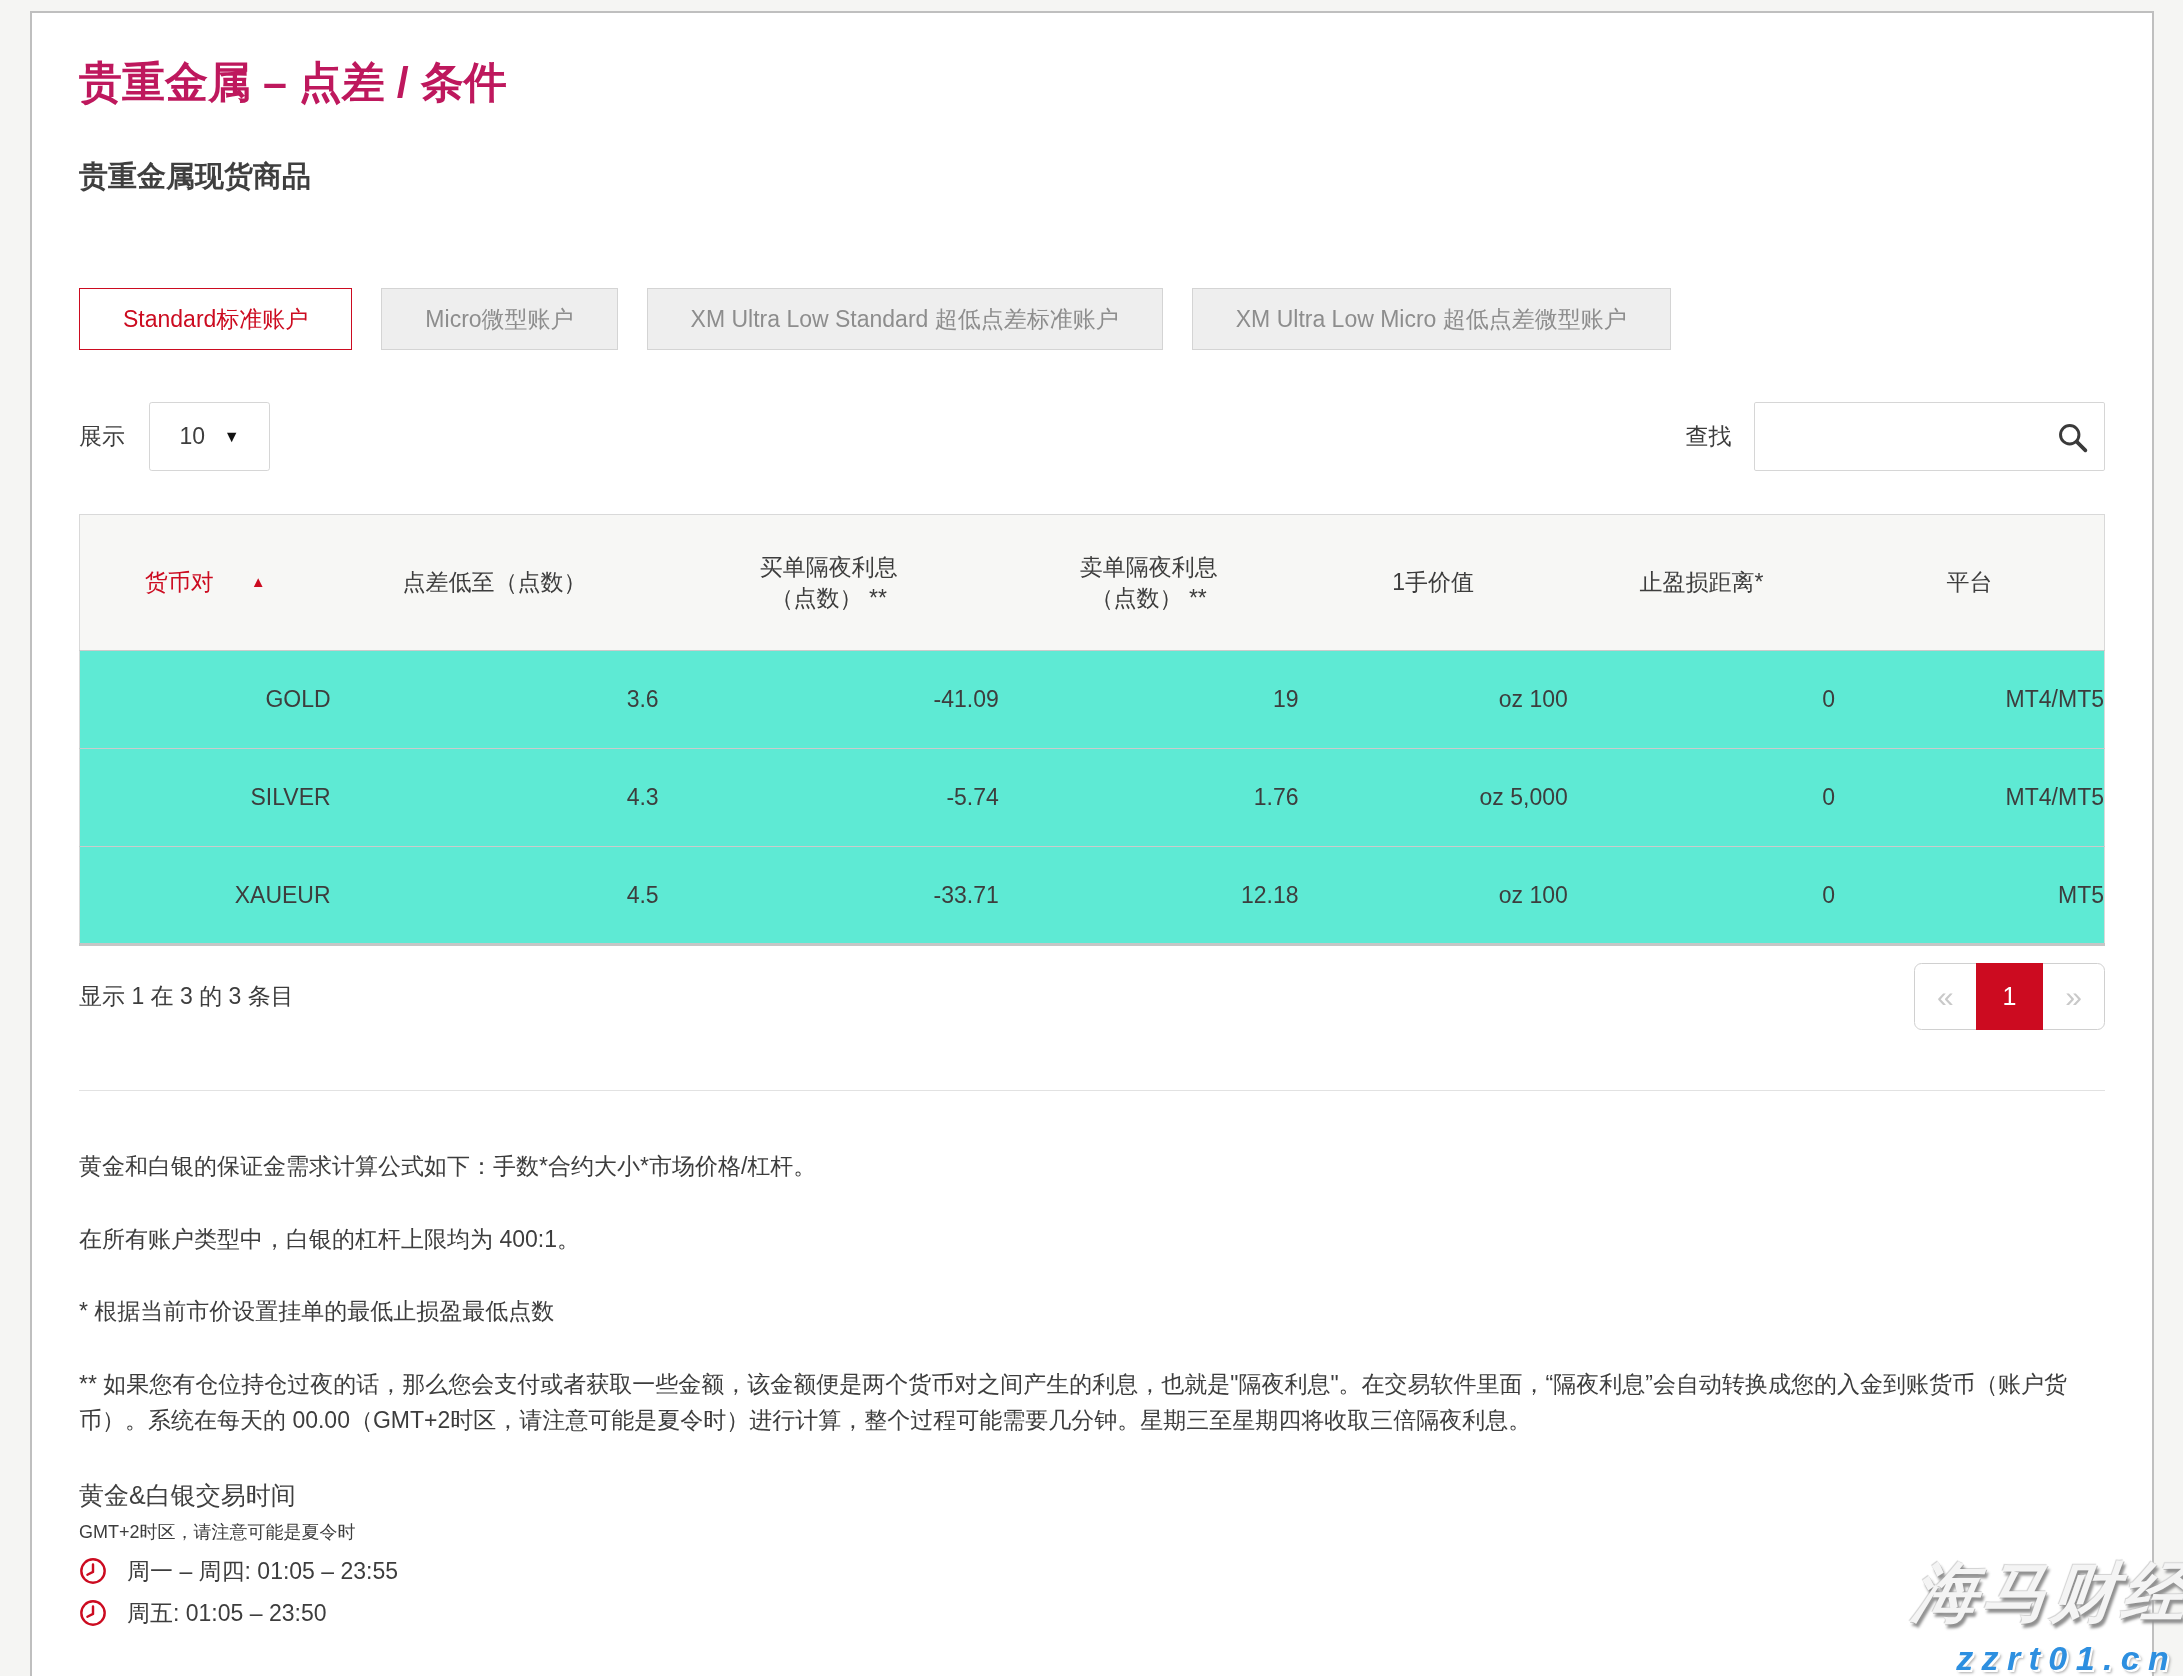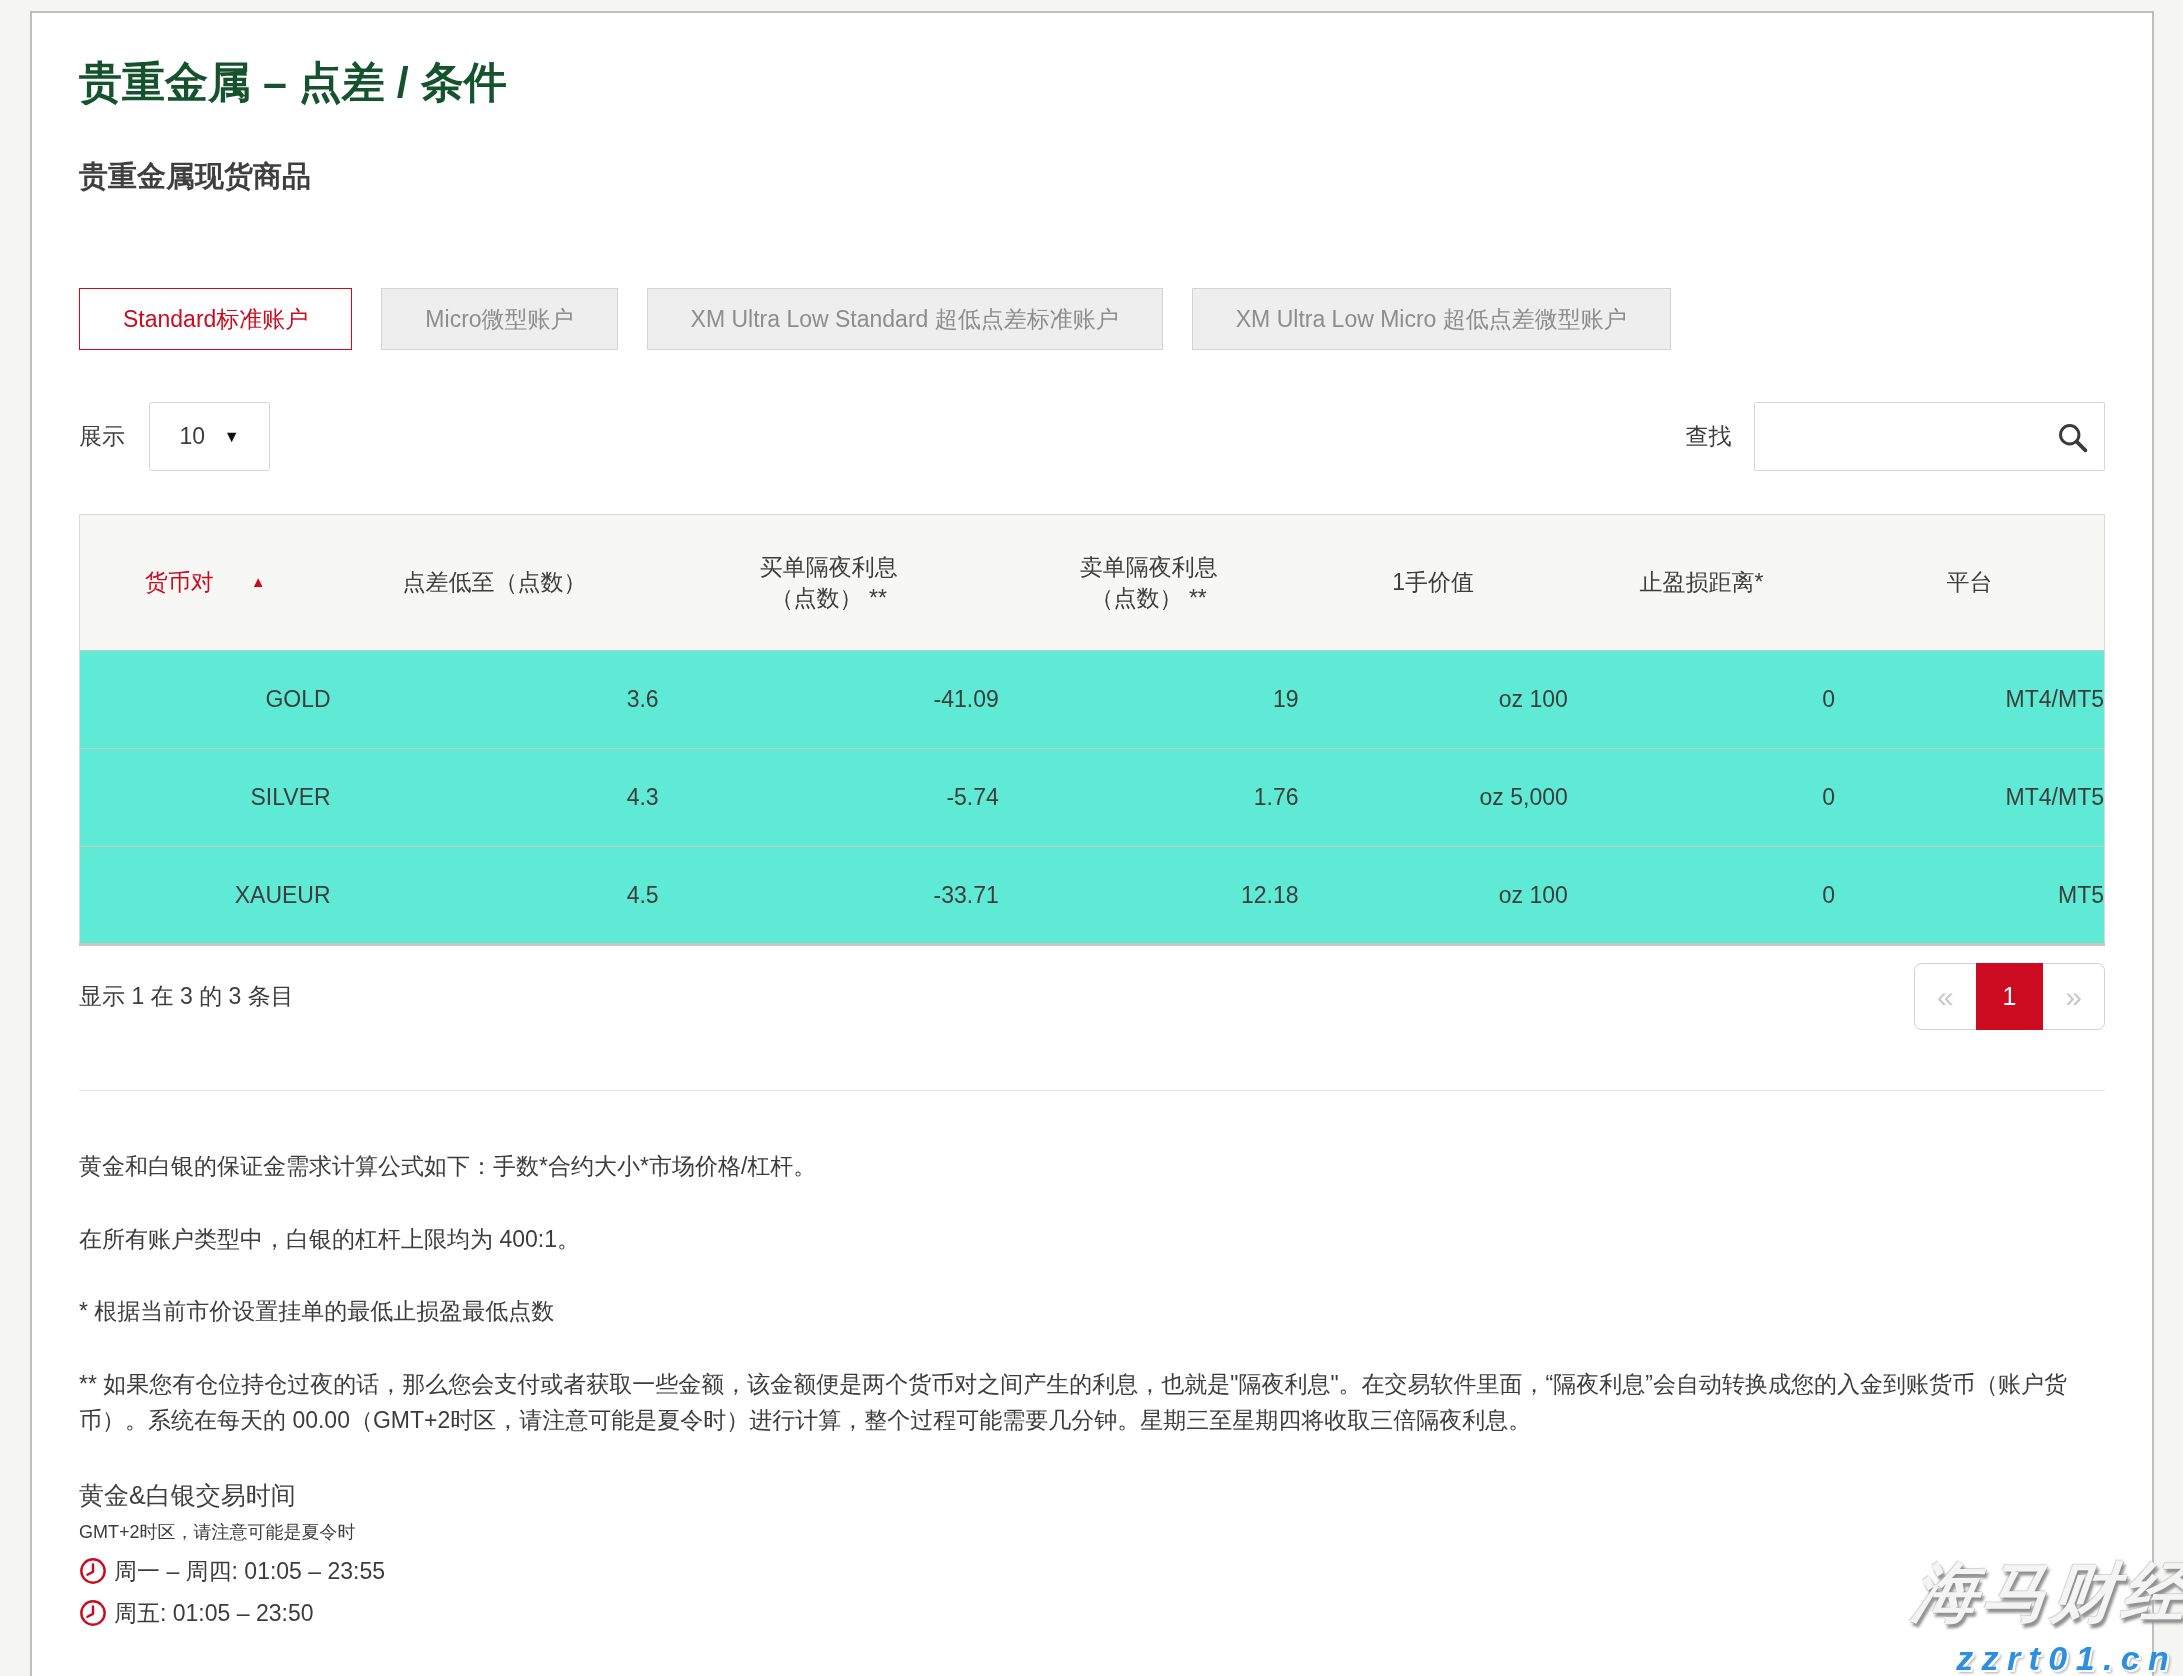--- a/index.html
+++ b/index.html
@@ -16,21 +16,21 @@
     left: 30px; top: 11.2px;
     width: 2124px; height: 1734px;
     background: #ffffff;
     border: 2.8px solid #bfbfbf;
     padding: 0 47px;
   }
   .page-title {
     margin-top: 41px;
     font-size: 43px;
     font-weight: bold;
-    color: #14532d;
+    color: #be185d;
   }
   .page-subtitle {
     margin-top: 45px;
     font-size: 29px;
     font-weight: bold;
     color: #3f3f3f;
   }
   .tabs { margin-top: 91px; display: flex; gap: 29px; }
   .tab {
     height: 62px;
@@ -134,21 +134,21 @@
     display: flex; align-items: center; justify-content: center;
     position: relative; z-index: 2;
     margin: 0 -0.9px;
     cursor: pointer;
   }
   .divider { border: none; border-top: 0.9px solid #e2e2e2; margin-top: 60px; }
   .notes { margin-top: 58px; }
   .notes p { font-size: 23px; color: #3d3d3d; line-height: 1.55; margin-top: 37px; }
   .hours-heading { margin-top: 41px; font-size: 25px; font-weight: normal; color: #3f3f3f; }
   .hours-tz { margin-top: 8px; font-size: 18px; }
-  .hours-item { margin-top: 11.2px; display: flex; align-items: center; gap: 7px; font-size: 23px; }
+  .hours-item { margin-top: 11.2px; display: flex; align-items: center; gap: 20px; font-size: 23px; }
   .clock-icon { flex: 0 0 auto; display: inline-flex; }
 
   .watermark {
     position: absolute;
     right: -9.3px; bottom: -1.9px;
     text-align: right;
     font-style: italic;
     pointer-events: none;
     z-index: 5;
   }

